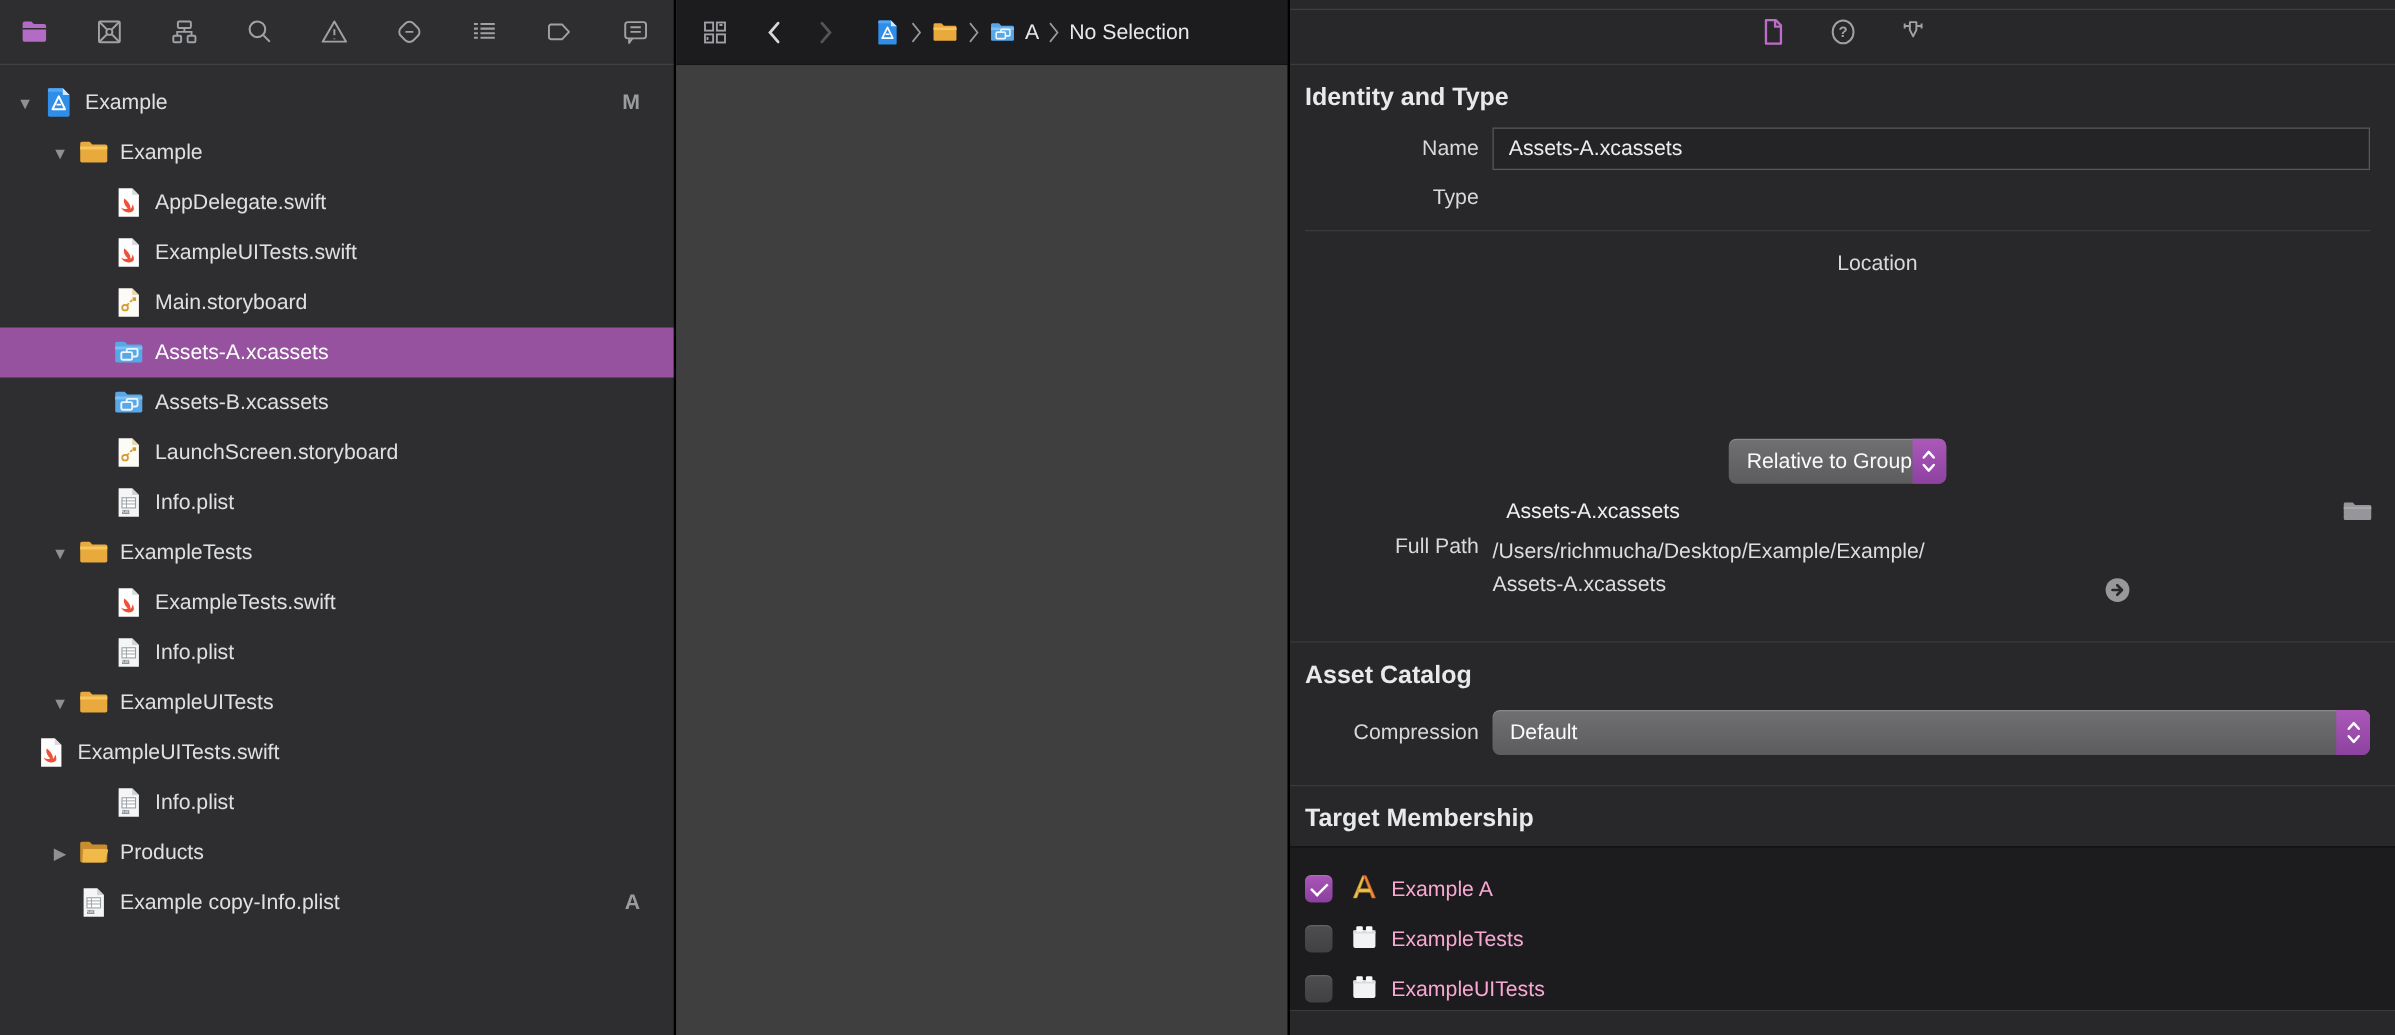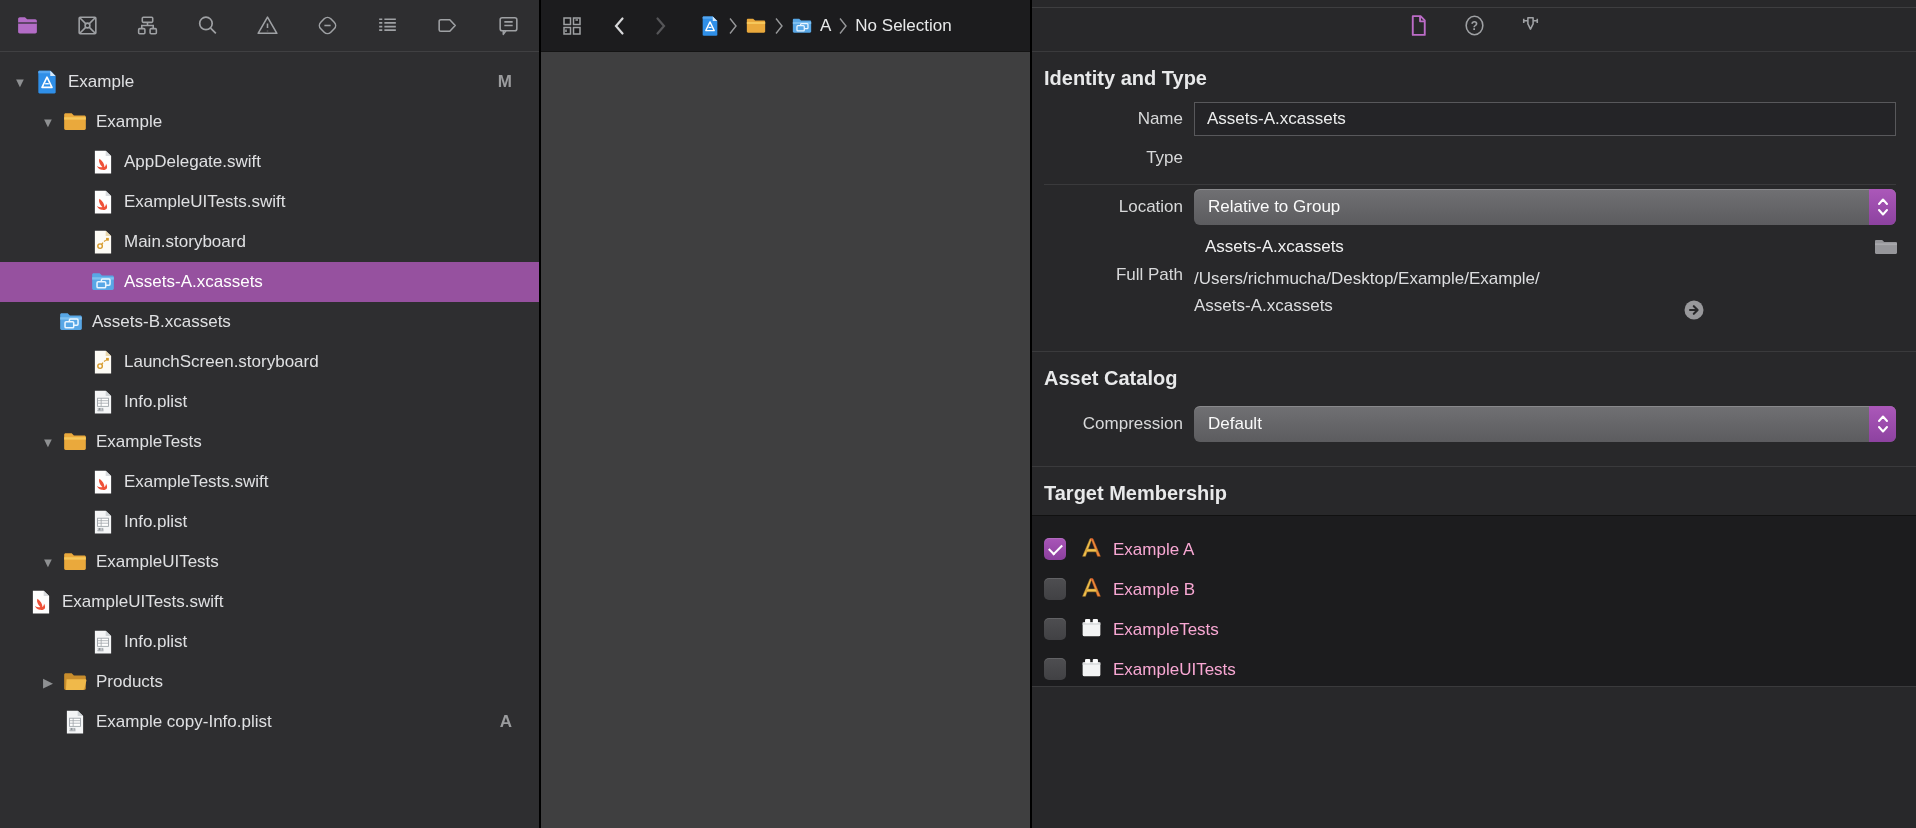--- a/index.html
+++ b/index.html
@@ -214,21 +214,21 @@
             <svg viewBox="0 0 24 24">
               <path d="M2 5.3c0-.7.6-1.3 1.3-1.3h5.6l2.1 2.1h9.7c.7 0 1.3.6 1.3 1.3V18c0 .7-.6 1.3-1.3 1.3H3.3C2.6 19.3 2 18.7 2 18z" fill="#58a7e6"></path>
               <path d="M2 7.6h20v2.2H2z" fill="#7ec0f1"></path>
               <rect x="10.5" y="9.3" width="8" height="5.6" rx="1" fill="none" stroke="#eaf6ff" stroke-width="1.4"></rect>
               <rect x="6.5" y="11.7" width="8" height="5.6" rx="1" fill="#58a7e6" stroke="#eaf6ff" stroke-width="1.4"></rect>
             </svg>
           </span>
     <span class="tree-label">Assets-A.xcassets</span>
     <span class="tree-badge"></span>
   </div>
-        <div class="tree-row" style="padding-left: 30px;">
+        <div class="tree-row" style="padding-left: 62px;">
     <span class="disclosure"></span>
     <span class="icn">
             <svg viewBox="0 0 24 24">
               <path d="M2 5.3c0-.7.6-1.3 1.3-1.3h5.6l2.1 2.1h9.7c.7 0 1.3.6 1.3 1.3V18c0 .7-.6 1.3-1.3 1.3H3.3C2.6 19.3 2 18.7 2 18z" fill="#58a7e6"></path>
               <path d="M2 7.6h20v2.2H2z" fill="#7ec0f1"></path>
               <rect x="10.5" y="9.3" width="8" height="5.6" rx="1" fill="none" stroke="#eaf6ff" stroke-width="1.4"></rect>
               <rect x="6.5" y="11.7" width="8" height="5.6" rx="1" fill="#58a7e6" stroke="#eaf6ff" stroke-width="1.4"></rect>
             </svg>
           </span>
     <span class="tree-label">Assets-B.xcassets</span>
@@ -459,21 +459,21 @@
           <input class="text-field" value="Assets-A.xcassets" style="">
         </span>
       </div>
 
       <div class="form-row">
         <span class="form-label">Type</span>
       </div>
 
       <div class="inset-divider"></div>
 
-      <div class="form-row" style="margin-top:4px;">
+      <div class="form-row" style="margin-top:16px;flex-direction:column;">
         <span class="form-label">Location</span>
         <span class="form-field">
           <span class="dropdown">
             <span class="dropdown-value">Relative to Group</span>
             <span class="stepper">
               <svg viewBox="0 0 14 22" fill="none" stroke="#fff" stroke-width="2" stroke-linecap="round" stroke-linejoin="round">
                   <path d="M3 8l4-4.5L11 8M3 14l4 4.5L11 14"></path>
                 </svg>
             </span>
           </span>
@@ -530,30 +530,20 @@
                 <path d="M3.5 20.5L10.6 3.5h1.8L6.2 20.5z" fill="#f2c24e" stroke="#b8862e" stroke-width=".5"></path>
                 <path d="M20.5 20.5L13.4 3.5h-1.8L17.8 20.5z" fill="#ef8a3a" stroke="#c05c20" stroke-width=".5"></path>
                 <path d="M7.6 13.5h8.8l1.1 2.6H6.5z" fill="#f2c24e" stroke="#b8862e" stroke-width=".5"></path>
                 <path d="M11 3.5h2l-1 2.2z" fill="#e8503a"></path>
               </svg></span>
     <span>Example A</span>
   </div>
           <div class="tm-row">
     <span class="checkbox"></span>
     <span class="tm-icn"><svg viewBox="0 0 24 24">
-                <path d="M3.5 20.5L10.6 3.5h1.8L6.2 20.5z" fill="#f2c24e" stroke="#b8862e" stroke-width=".5"></path>
-                <path d="M20.5 20.5L13.4 3.5h-1.8L17.8 20.5z" fill="#ef8a3a" stroke="#c05c20" stroke-width=".5"></path>
-                <path d="M7.6 13.5h8.8l1.1 2.6H6.5z" fill="#f2c24e" stroke="#b8862e" stroke-width=".5"></path>
-                <path d="M11 3.5h2l-1 2.2z" fill="#e8503a"></path>
-              </svg></span>
-    <span>Example B</span>
-  </div>
-          <div class="tm-row">
-    <span class="checkbox"></span>
-    <span class="tm-icn"><svg viewBox="0 0 24 24">
                 <rect x="3.5" y="7" width="17" height="13.5" rx="1.5" fill="#f2f3f4"></rect>
                 <rect x="3.5" y="7" width="17" height="2.4" fill="#d9dbdd"></rect>
                 <rect x="5.8" y="3.8" width="5" height="4.2" rx="1" fill="#fbfbfc"></rect>
                 <rect x="13.2" y="3.8" width="5" height="4.2" rx="1" fill="#fbfbfc"></rect>
               </svg></span>
     <span>ExampleTests</span>
   </div>
           <div class="tm-row">
     <span class="checkbox"></span>
     <span class="tm-icn"><svg viewBox="0 0 24 24">

